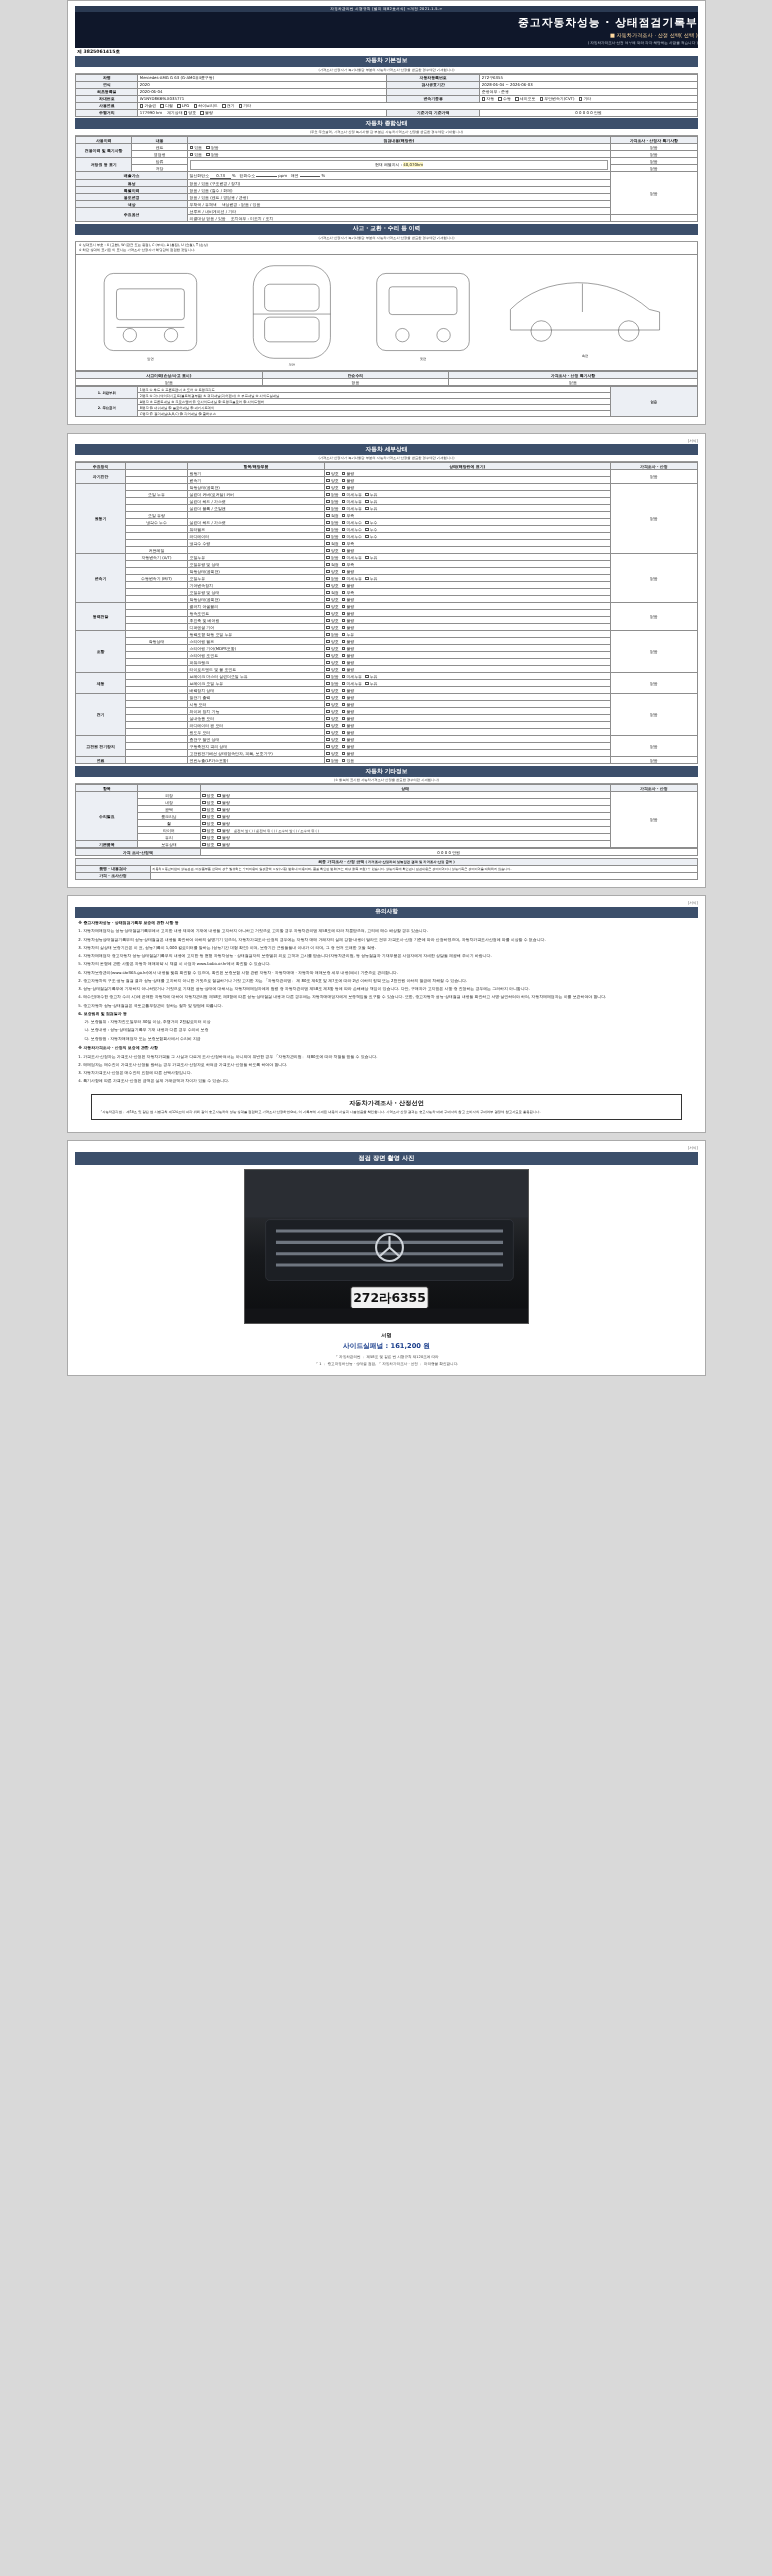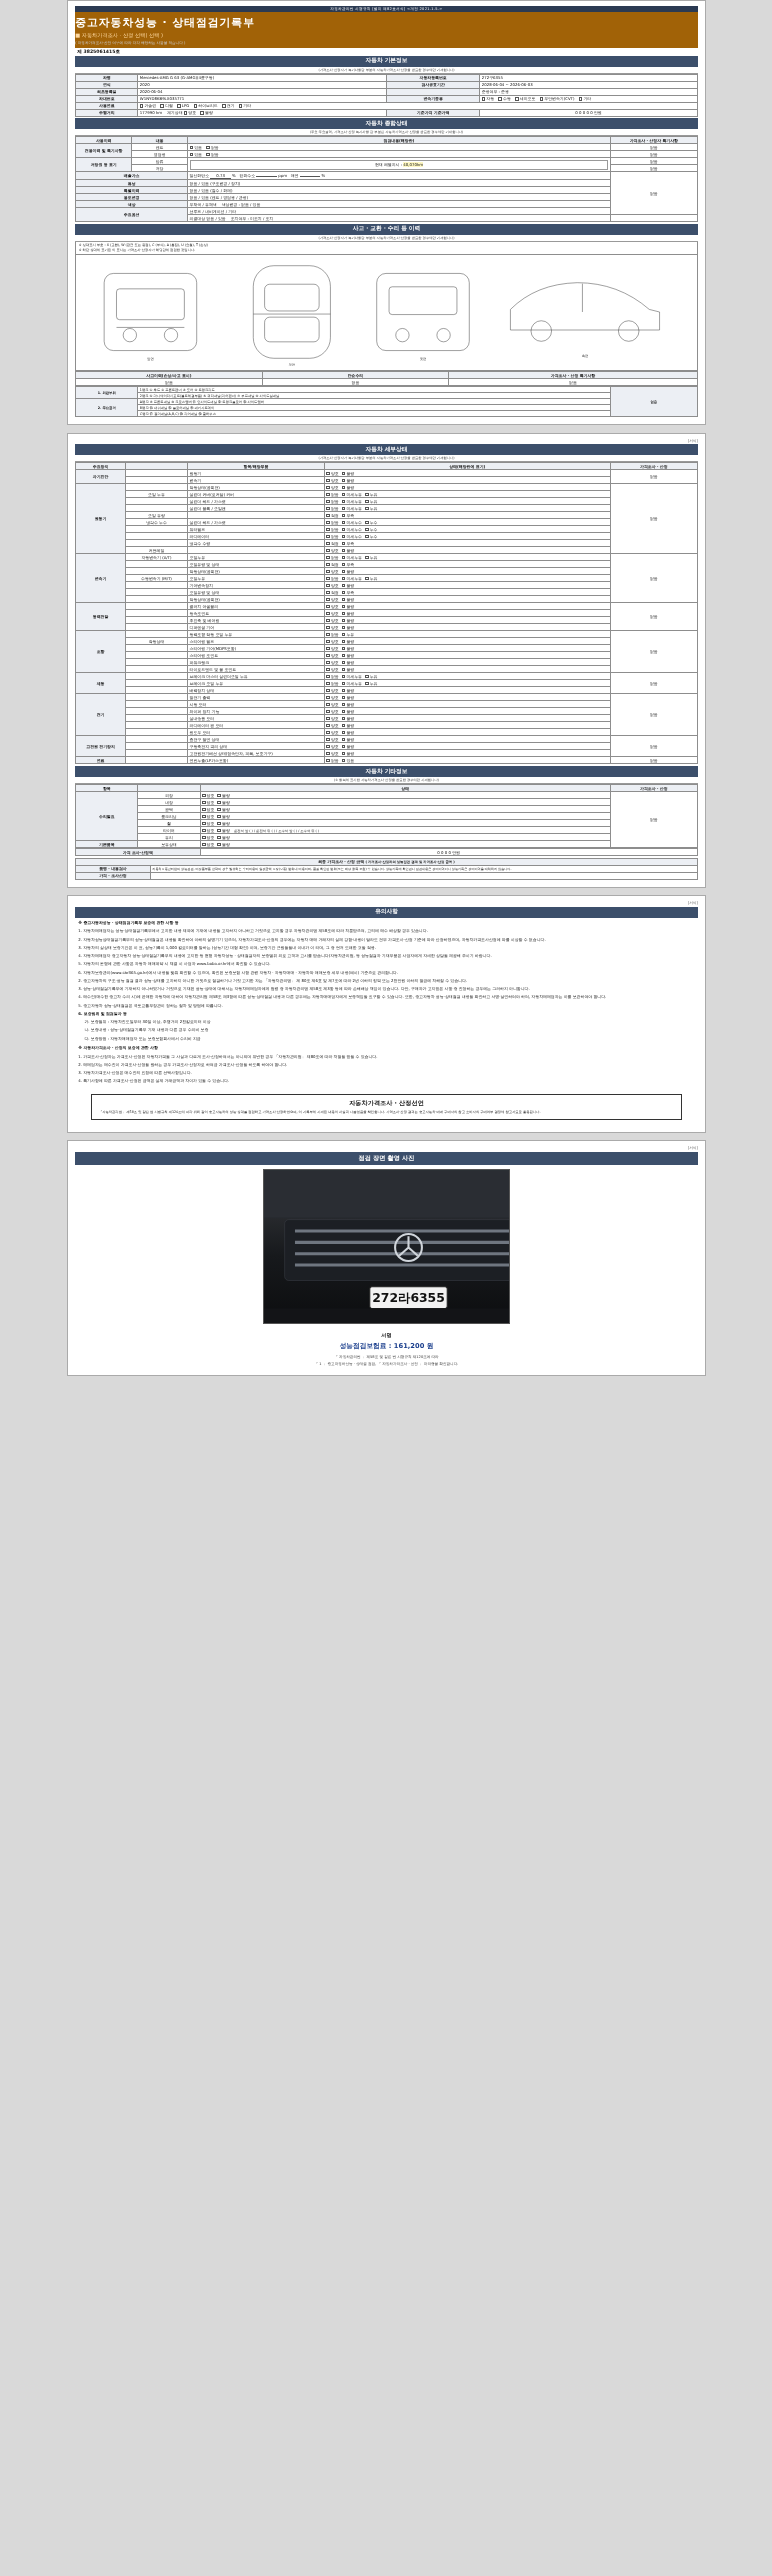--- a/index.html
+++ b/index.html
@@ -19,23 +19,23 @@
     border:0.5px solid #aaa;
     padding:5.2px 7.2px 7.2px 7.2px;
     position:relative;
   }
   .page-top-note { text-align:right; font-size:3.6px; color:#555; margin-bottom:1.5px;}
   .hdr-strip {
     background:#2b3a52; color:#fff; text-align:center;
     font-size:3.6px; padding:1px 0; letter-spacing:0.3px;
   }
   .doc-title-box {
-    background:#a16207;
+    background:#0f172a;
     color:#fff;
-    text-align:left;
+    text-align:right;
     padding:4.1px 0 3.1px 0;
   }
   .doc-title {
     font-size:10.8px; font-weight:bold; letter-spacing:1px;
   }
   .doc-subtitle {
     font-size:5.2px; margin-top:2.1px; color:#ffd9a0;
   }
   .doc-sub2 { font-size:3.6px; margin-top:1.5px; color:#cdd6e4;}
   .doc-no { font-size:4.6px; font-weight:bold; padding:1.5px 0 1.5px 2.1px; }
@@ -76,21 +76,21 @@
   .notice .ind { padding-left:6.2px; display:block;}
   .guarantee-box {
     border:1px solid #333; margin:5.2px 15.5px; padding:4.1px 7.2px;
   }
   .guarantee-title { text-align:center; font-weight:bold; font-size:6.2px; margin-bottom:2.6px;}
   .photo-sec-title {
     background:#3c4f6b; color:#fff; text-align:center;
     font-weight:bold; font-size:6.2px; padding:2.1px 0; margin-bottom:4.1px;
   }
   .photo {
-    width:247px; height:155px; margin:0 auto 5.2px auto;
+    width:285px; height:155px; margin:0 auto 5.2px auto;
     background:#14b8a6; position:relative; overflow:hidden;
     border:0.5px solid #555;
   }
   .sign-line { text-align:center; font-size:5.2px; font-weight:bold; padding:3.1px 0 1px;}
   .price-line { text-align:center; font-size:6.7px; font-weight:bold; color:#1a3e8c; padding:2.1px 0;}
   .foot-note { font-size:3.6px; text-align:center; color:#333; padding:1px 4.1px; line-height:1.4;}
   .diag-label { font-size:6.5px; fill:#333; }
   .legend-table td { font-size:3.3px; }
   .accident-note { font-size:3.3px; padding:1.5px 2.6px; line-height:1.4;}
   .inline-input {
@@ -738,19 +738,19 @@
       <path d="M280,128 L280,150 M280,150 L262,166 M280,150 L298,166" stroke="#cfd4da" stroke-width="4" fill="none"></path>
       <rect x="205" y="226" width="150" height="42" rx="4" fill="#f2f2f2" stroke="#222" stroke-width="2"></rect>
       <text x="280" y="256" text-anchor="middle" font-size="24" font-weight="bold" fill="#111" font-family="DejaVu Sans">272라6355</text>
       <rect x="0" y="268" width="560" height="32" fill="#131417"></rect>
     </svg>
   </div>
 
 
   <div class="sign-line">서명</div>
   <div class="price-line">
-    <span>성능점검보험료 :</span>
+    <span>사이드실패널 :</span>
     <span>161,200 원</span>
   </div>
   <div class="foot-note">「 자동차관리법 」 제58조 및 같은 법 시행규칙 제120조에 따라</div>
   <div class="foot-note">「 1 」 중고자동차성능 · 상태를 점검, 「 자동차가격조사 · 산정 」 자격증을 확인합니다.</div>
 </div>
 
 
 </body></html>

